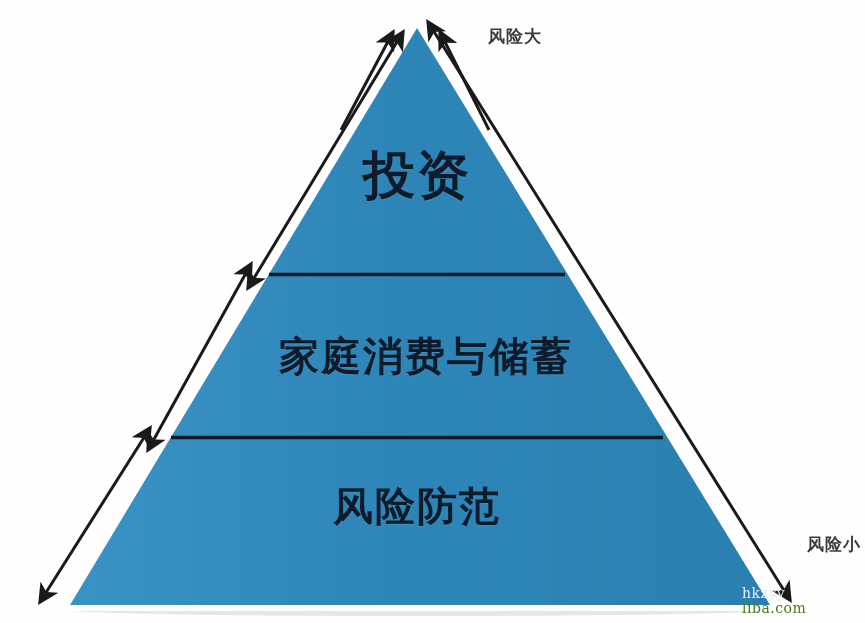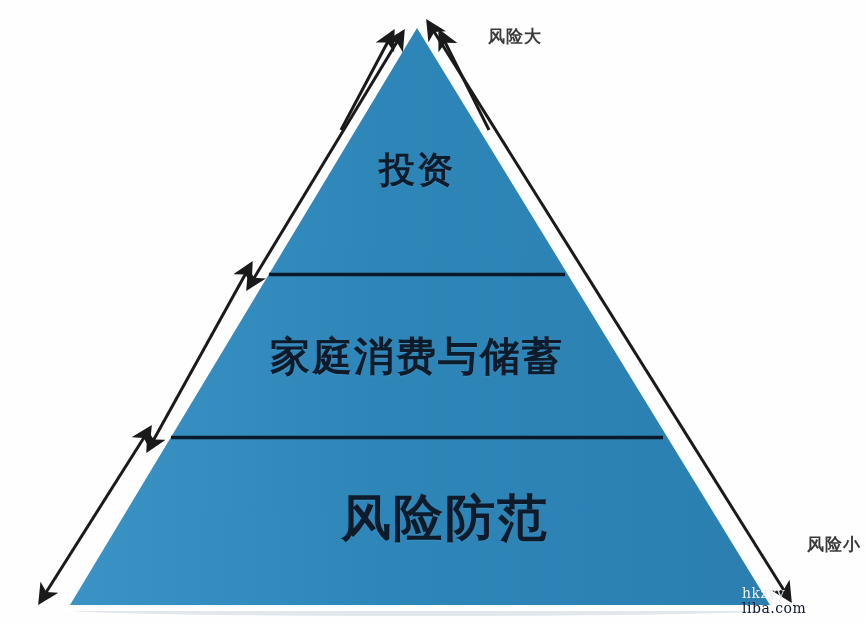--- a/index.html
+++ b/index.html
@@ -29,23 +29,23 @@
   .tier-label {
     position: absolute;
     color: #0d1b2a;
     font-weight: 700;
     letter-spacing: 2px;
     white-space: nowrap;
     text-align: center;
     transform: translate(-50%, -50%);
     text-shadow: 0 1px 0 rgba(255,255,255,0.08);
   }
-  #label-top    { left: 417px; top: 170px; font-size: 36px; }
-  #label-middle { left: 417px; top: 356px; font-size: 40px; }
-  #label-bottom { left: 417px; top: 518px; font-size: 50px; margin-left: 28px; }
+  #label-top    { left: 417px; top: 176px; font-size: 52px; }
+  #label-middle { left: 426px; top: 356px; font-size: 40px; }
+  #label-bottom { left: 417px; top: 506px; font-size: 40px; }
 
   .axis-label {
     position: absolute;
     color: #3b3b3b;
     font-size: 17px;
     font-weight: 700;
     letter-spacing: 1px;
     white-space: nowrap;
     margin-left: 26px;
   }
@@ -61,21 +61,21 @@
     line-height: 15px;
     pointer-events: none;
   }
   #watermark .wm-line {
     display: block;
     font-family: "DejaVu Serif", "Liberation Serif", serif;
     font-size: 14px;
     letter-spacing: 0.5px;
   }
   #wm-top { color: #e9eef2; }
-  #wm-bottom { color: #0f172a; }
+  #wm-bottom { color: #4d7c0f; }
 </style>
 </head>
 <body>
 
 <div id="canvas">
 
   <svg id="diagram" viewBox="0 0 865 623">
     <defs>
       <linearGradient id="pyrGrad" x1="0" y1="0" x2="1" y2="0">
         <stop offset="0%" stop-color="#3a93c4"></stop>

